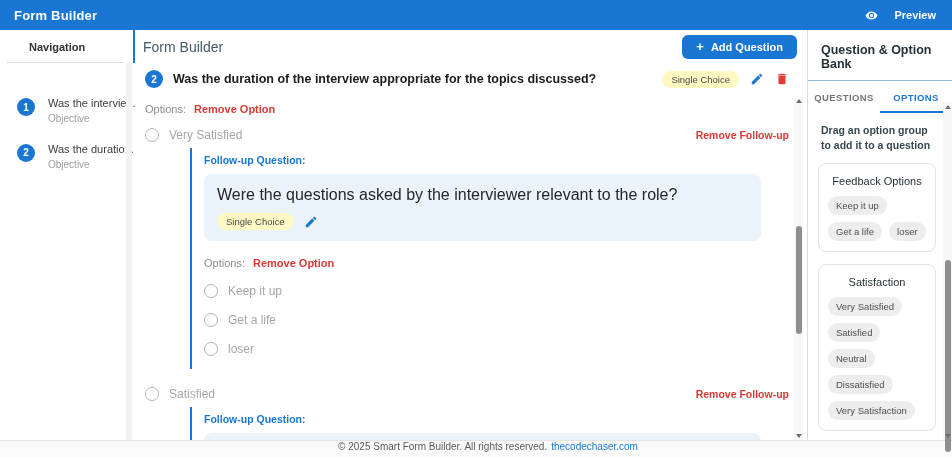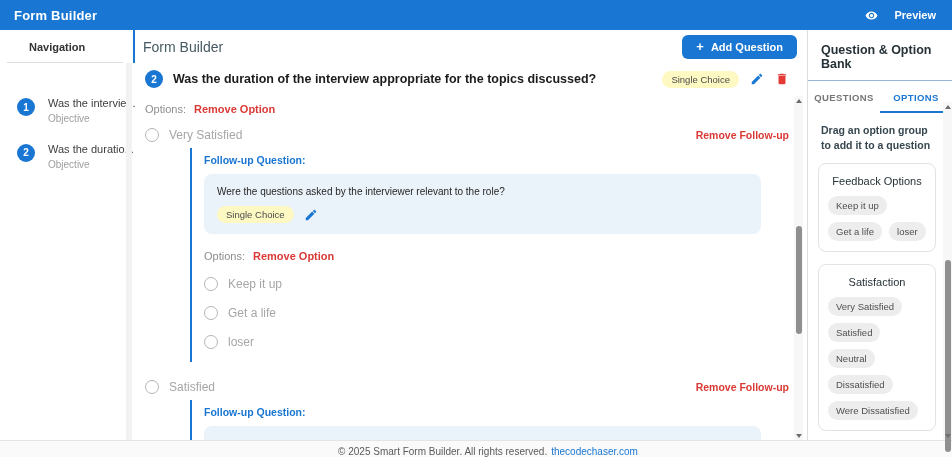--- a/index.html
+++ b/index.html
@@ -48,21 +48,21 @@
   .remove-link { color:#d93a36; font-weight:bold; cursor:pointer;text-align:center; }
 
   .opt-row { margin-top:13px; display:flex; align-items:center; }
   .radio { width:14px; height:14px; border-radius:50%; border:1.5px solid #b5b5b5; background:#fff; flex:0 0 auto; cursor:pointer; }
   .opt-label { font-size:12px; color:#a6a6a6; margin-left:10px; cursor:pointer; }
   .remove-fu { margin-left:auto; font-size:10.5px; font-weight:bold; color:#d93a36; cursor:pointer; }
 
   .followup { margin:6px 0 0 45px; padding:3px 0 13px 12px; border-left:2px solid #1976d2; }
   .fu-heading { font-size:10.5px; font-weight:bold; color:#1976d2; margin-top:3px; }
   .fu-box { background:#eaf2fa; border-radius:8px; margin:8px 28px 0 0; padding:12px 13px 11px; }
-  .fu-text { font-size:10px; color:#262626; }
+  .fu-text { font-size:16px; color:#262626; }
   .fu-badge-row { margin-top:9px; display:flex; align-items:center; gap:10px; }
   .fu-options-row { margin-top:16px; font-size:11px; display:flex; gap:8px; align-items:center; }
   .fu-opt { margin-top:15px; display:flex; align-items:center; }
   .gap18 { margin-top:18px; }
 
   
   .vscroll { position:absolute; width:9px; background:#f7f7f7; }
   .vscroll .arrow { position:absolute; left:0; width:9px; height:9px; display:flex; align-items:center; justify-content:center; }
   .vscroll .arrow.up { top:0; }
   .vscroll .arrow.down { bottom:0; }
@@ -81,21 +81,21 @@
   .bank-hint { font-size:10.5px; font-weight:bold; color:#37474f; line-height:1.45; padding:10px 18px 2px 13px; }
   .bank-groups { flex:1 1 auto; overflow:hidden; padding:8px 0 0; }
   .bank-card { border:1px solid #e3e3e3; border-radius:8px; background:#fff; margin:0 16px 12px 10px; padding:11px 9px 10px; cursor:grab; }
   .bank-card-title { font-size:11px; font-weight:normal; color:#263238; margin-bottom:9px;text-align:center; }
   .chip-wrap { display:flex; flex-wrap:wrap; gap:7px 7px; }
   .chip { background:#ededed; color:#4f4f4f; font-size:9.5px; padding:4px 8px; border-radius:11px; white-space:nowrap; cursor:grab; }
   .bank-scrollbar { top:72px; bottom:0; right:0; }
   .bank-scrollbar .thumb { top:158px; height:192px; }
 
   
-  .footer { height:17px; flex:0 0 auto; background:#fafafa; border-top:1px solid #e4e4e4; display:flex; align-items:flex-end; justify-content:center; gap:4px; font-size:10px; color:#5a5a5a;padding-left:24px; }
+  .footer { height:17px; flex:0 0 auto; background:#fafafa; border-top:1px solid #e4e4e4; display:flex; align-items:flex-start; justify-content:center; gap:4px; font-size:10px; color:#5a5a5a;padding-left:24px; }
   .footer a { color:#1976d2; text-decoration:none; cursor:pointer; }
 </style>
 </head>
 <body>
 
 <div class="app">
 
   <header class="topbar">
     <span class="app-title">Form Builder</span>
     <span class="preview-btn">
@@ -243,21 +243,21 @@
           </div>
         </div>
 
         <div class="bank-card">
           <div class="bank-card-title">Satisfaction</div>
           <div class="chip-wrap">
             <span class="chip">Very Satisfied</span>
             <span class="chip">Satisfied</span>
             <span class="chip">Neutral</span>
             <span class="chip">Dissatisfied</span>
-            <span class="chip">Were Dissatisfied</span>
+            <span class="chip">Very Satisfaction</span>
           </div>
         </div>
 
       </div>
 
       <div class="vscroll bank-scrollbar">
         <span class="arrow up">
             <span class="tri-up"></span>
           </span>
         <span class="thumb"></span>

